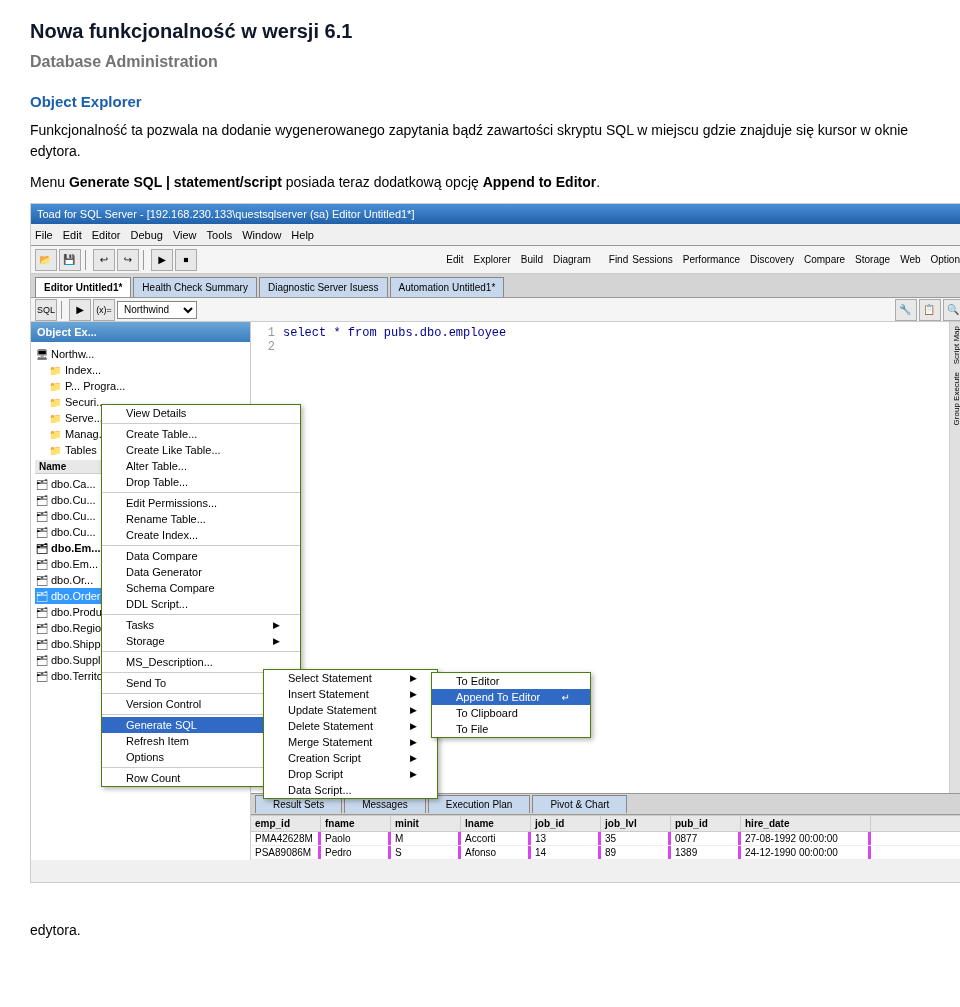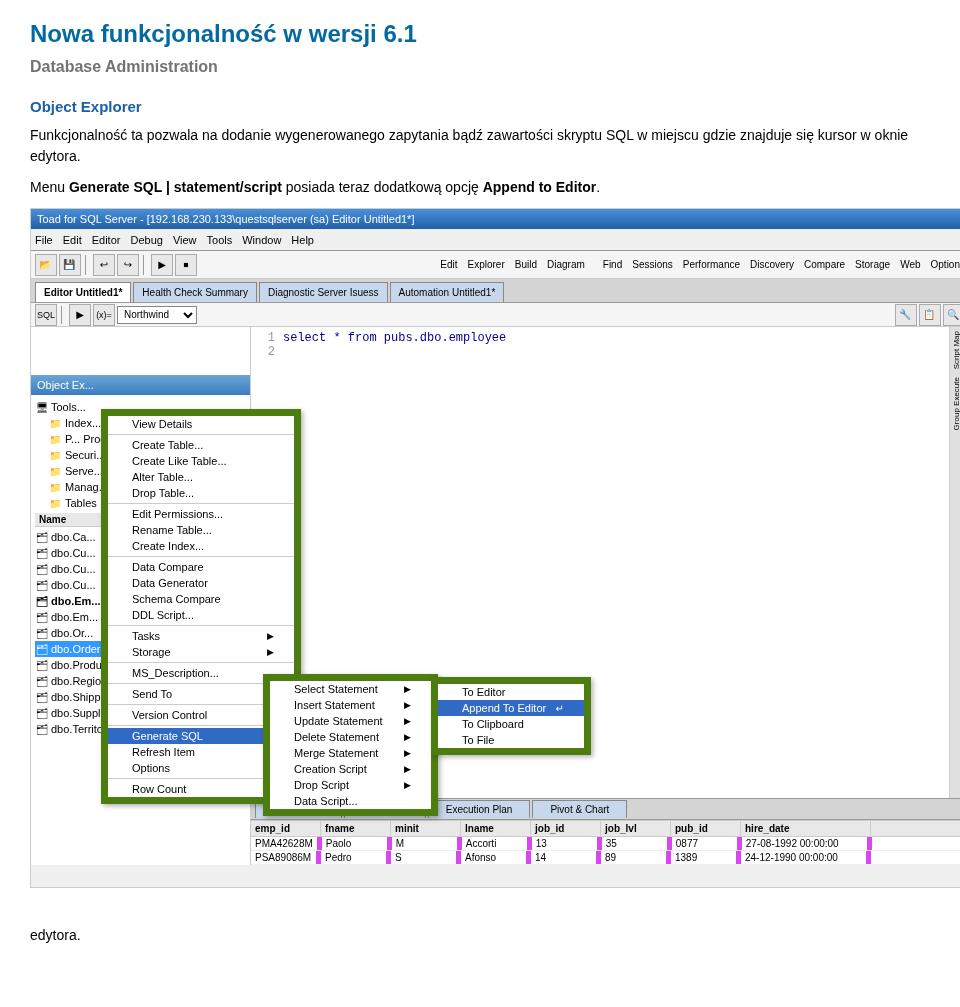--- a/index.html
+++ b/index.html
@@ -7,23 +7,23 @@
       font-family: Arial, sans-serif;
       font-size: 14px;
       background: #fff;
       color: #000;
       width: 960px;
     }
     .page-content {
       padding: 20px 30px;
     }
     h1.main-title {
-      font-size: 24px;
+      font-size: 20px;
       font-weight: bold;
-      color: #0369a1;
+      color: #0f172a;
       margin-bottom: 10px;
     }
     h2.section-title {
       font-size: 16px;
       font-weight: bold;
       color: #737373;
       margin-bottom: 22px;
     }
     h3.sub-title {
       font-size: 15px;
@@ -127,26 +127,25 @@
       background: #fff;
       border-right: 1px solid #ccc;
       font-size: 11px;
       overflow: hidden;
       position: relative;
     }
     .left-panel-header {
       background: linear-gradient(to bottom, #6aa6d6, #3a7dbf);
       color: #fff;
       font-size: 11px;
-      font-weight: normal;
+      font-weight: bold;
       padding: 2px 6px;
       height: 20px;
       display: flex;
       align-items: center;
-      margin-top: 48px;
     }
     .obj-tree {
       padding: 4px;
       font-size: 11px;
     }
     .obj-item {
       display: flex;
       align-items: center;
       padding: 1px 0;
       cursor: pointer;
@@ -169,21 +168,21 @@
       left: 0;
       top: 0;
       width: 100%;
       height: 100%;
       pointer-events: none;
     }
     
     .ctx-menu {
       position: absolute;
       background: #fff;
-      border: 7px solid #4d7c0f;
+      border: 1px solid #4d7c0f;
       box-shadow: 2px 2px 5px rgba(0,0,0,0.3);
       font-size: 11px;
       min-width: 160px;
       z-index: 10;
     }
     .ctx-item {
       padding: 2px 20px 2px 24px;
       white-space: nowrap;
       cursor: pointer;
       position: relative;
@@ -259,21 +258,21 @@
       padding: 2px 4px;
       font-size: 10px;
       font-weight: bold;
       min-width: 70px;
     }
     .grid-row {
       display: flex;
       border-bottom: 1px solid #eee;
     }
     .grid-cell {
-      border-right: 5px solid #d946ef;
+      border-right: 3px solid #d946ef;
       padding: 1px 4px;
       font-size: 10px;
       min-width: 70px;
     }
     
     .ctx-menu-level2 {
       left: 230px;
       top: 390px;
     }
     .ctx-menu-level3 {
@@ -349,21 +348,21 @@
       <div class="toolbar-btn">↪</div>
       <div style="width:4px;border-left:1px solid #999;height:20px;margin:0 2px;"></div>
       <div class="toolbar-btn">▶</div>
       <div class="toolbar-btn">⏹</div>
       <div style="flex:1;"></div>
       <span style="font-size:10px;">Edit</span>
       <span style="font-size:10px;margin-left:8px;">Explorer</span>
       <span style="font-size:10px;margin-left:8px;">Build</span>
       <span style="font-size:10px;margin-left:8px;">Diagram</span>
       <span style="font-size:10px;margin-left:16px;">Find</span>
-      <span style="font-size:10px;margin-left:8px;">Sessions</span>
+      <span style="font-size:10px;margin-left:2px;">Sessions</span>
       <span style="font-size:10px;margin-left:8px;">Performance</span>
       <span style="font-size:10px;margin-left:8px;">Discovery</span>
       <span style="font-size:10px;margin-left:8px;">Compare</span>
       <span style="font-size:10px;margin-left:8px;">Storage</span>
       <span style="font-size:10px;margin-left:8px;">Web</span>
       <span style="font-size:10px;margin-left:8px;">Options</span>
     </div>
 
     <div class="tab-bar">
       <div class="tab active">Editor Untitled1*</div>
@@ -388,21 +387,21 @@
 
     <div class="main-area">
 
       <div class="left-panel">
         <div class="left-panel-header">
           <span>Object Ex...</span>
         </div>
         <div class="obj-tree">
           <div class="obj-item">
             <span class="obj-icon">🖥</span>
-            <span>Tools...</span>
+            <span>Northw...</span>
           </div>
           <div class="obj-item indent1">
             <span class="obj-icon">📁</span>
             <span>Index...</span>
           </div>
           <div class="obj-item indent1">
             <span class="obj-icon">📁</span>
             <span>P... Progra...</span>
           </div>
           <div class="obj-item indent1">

